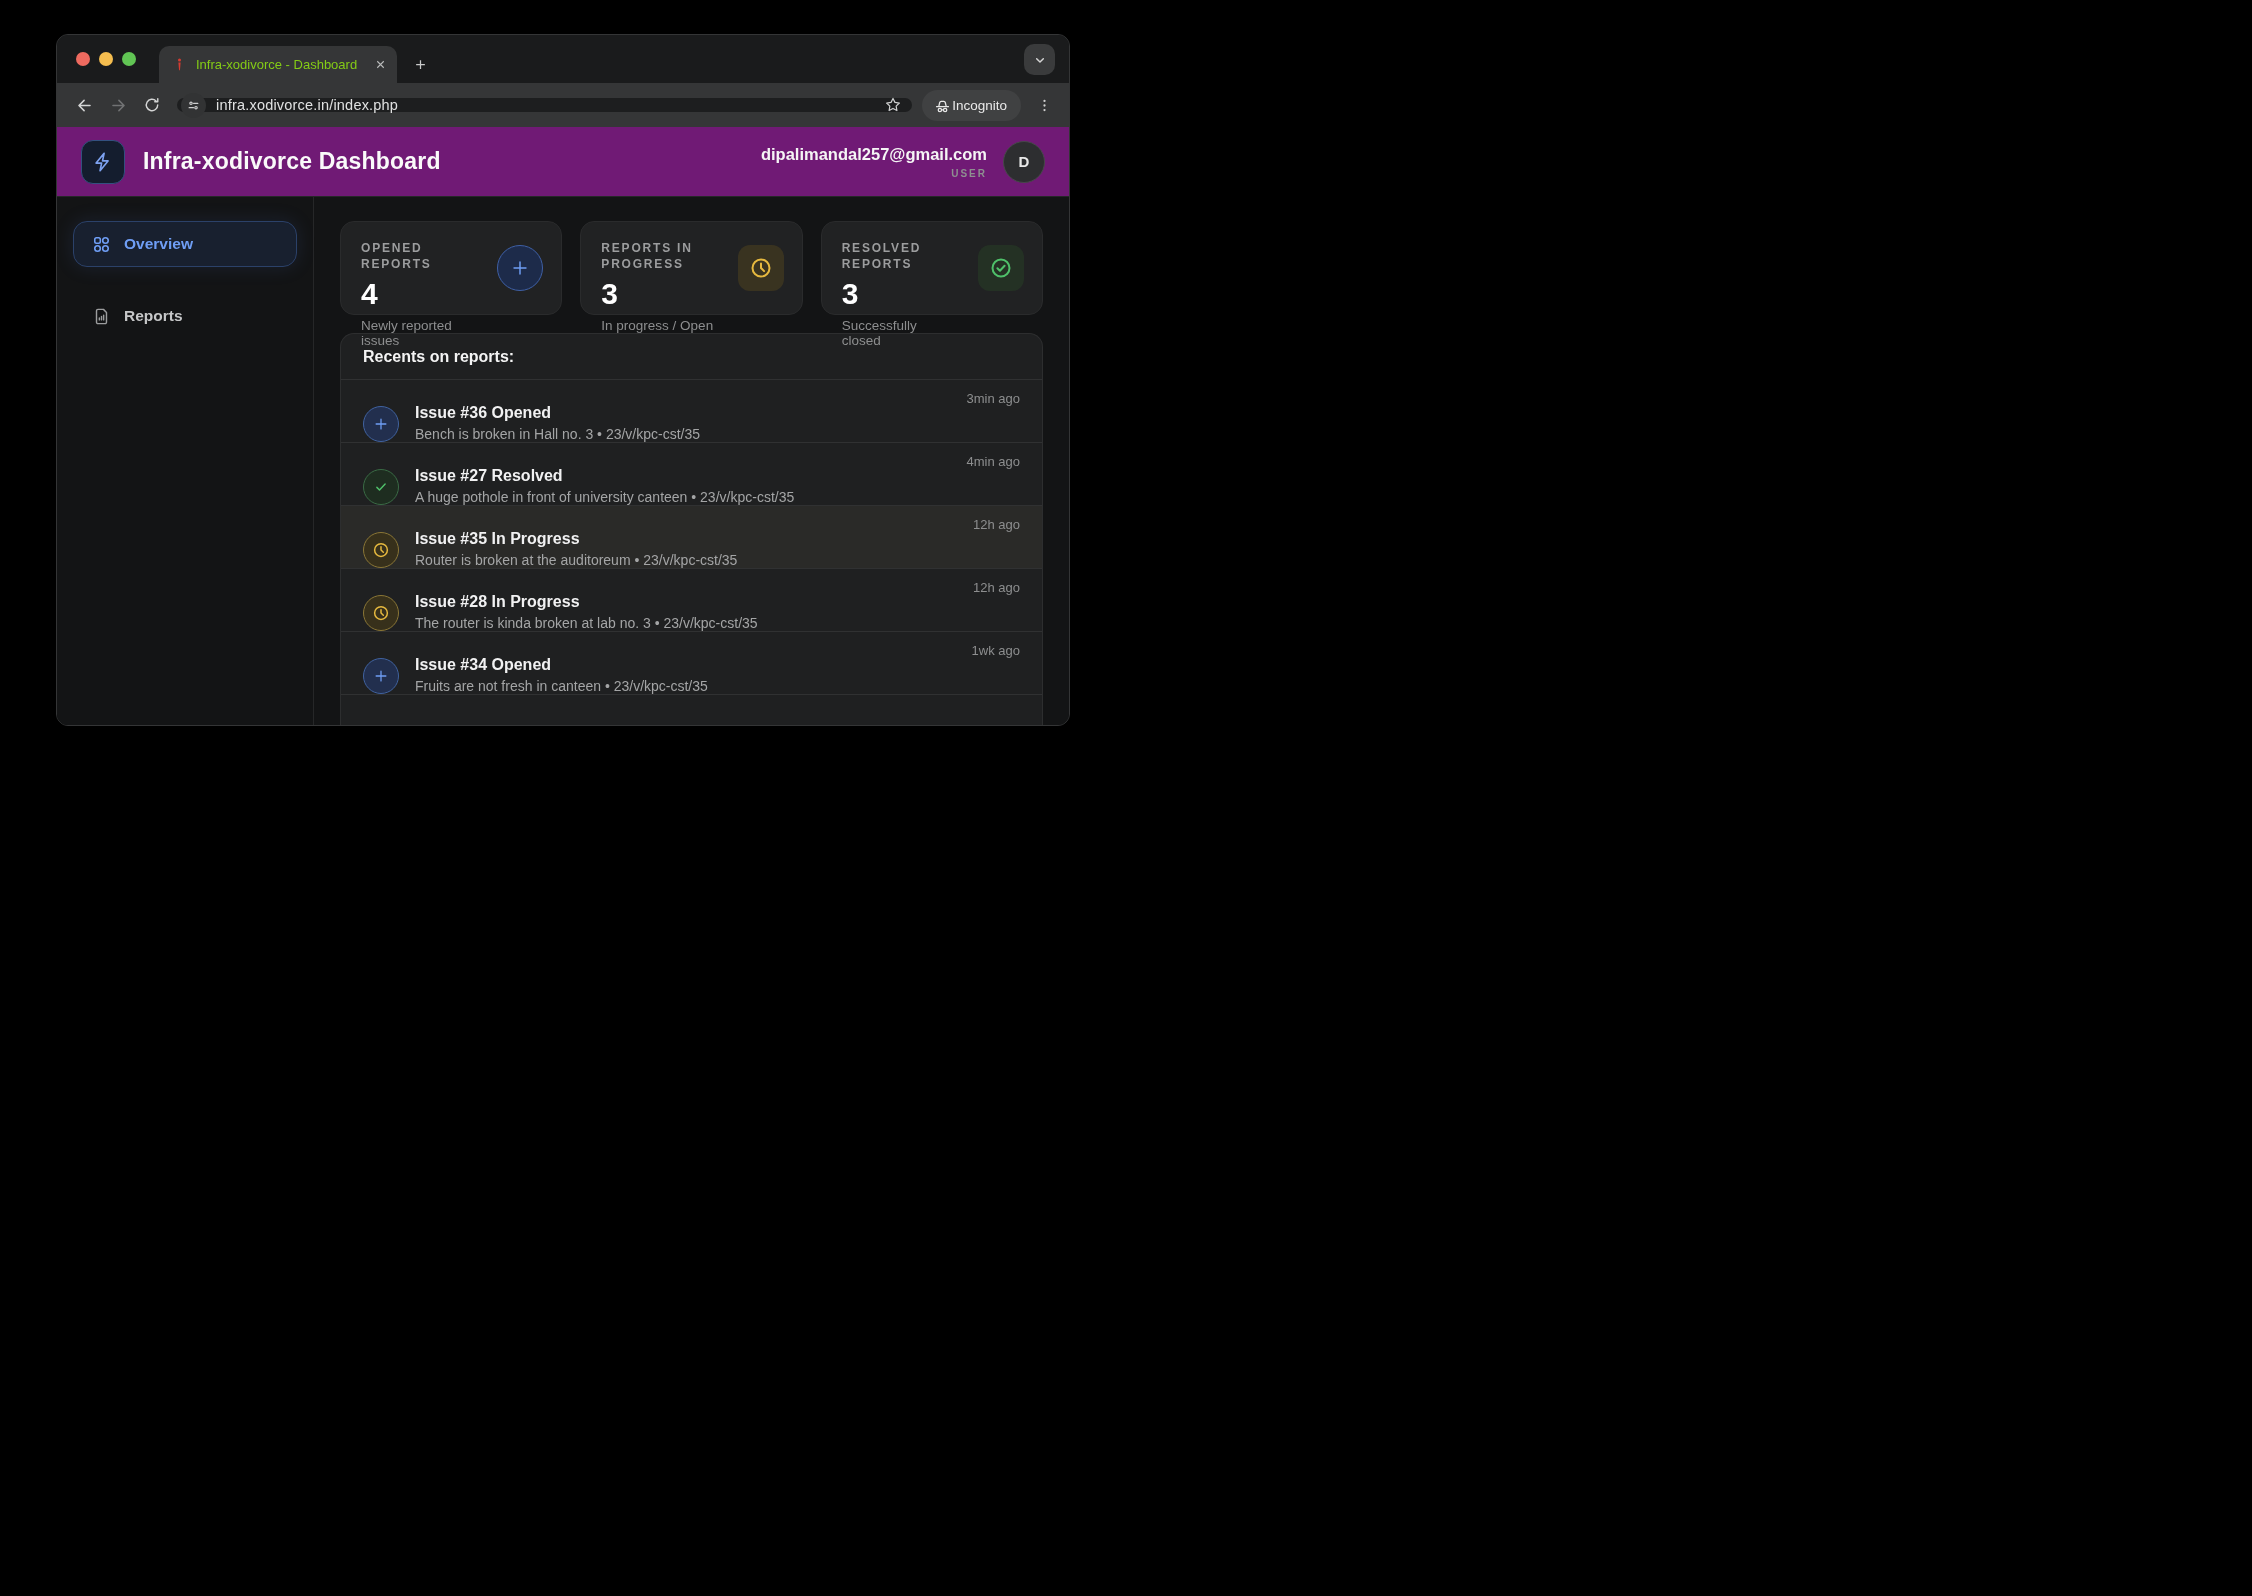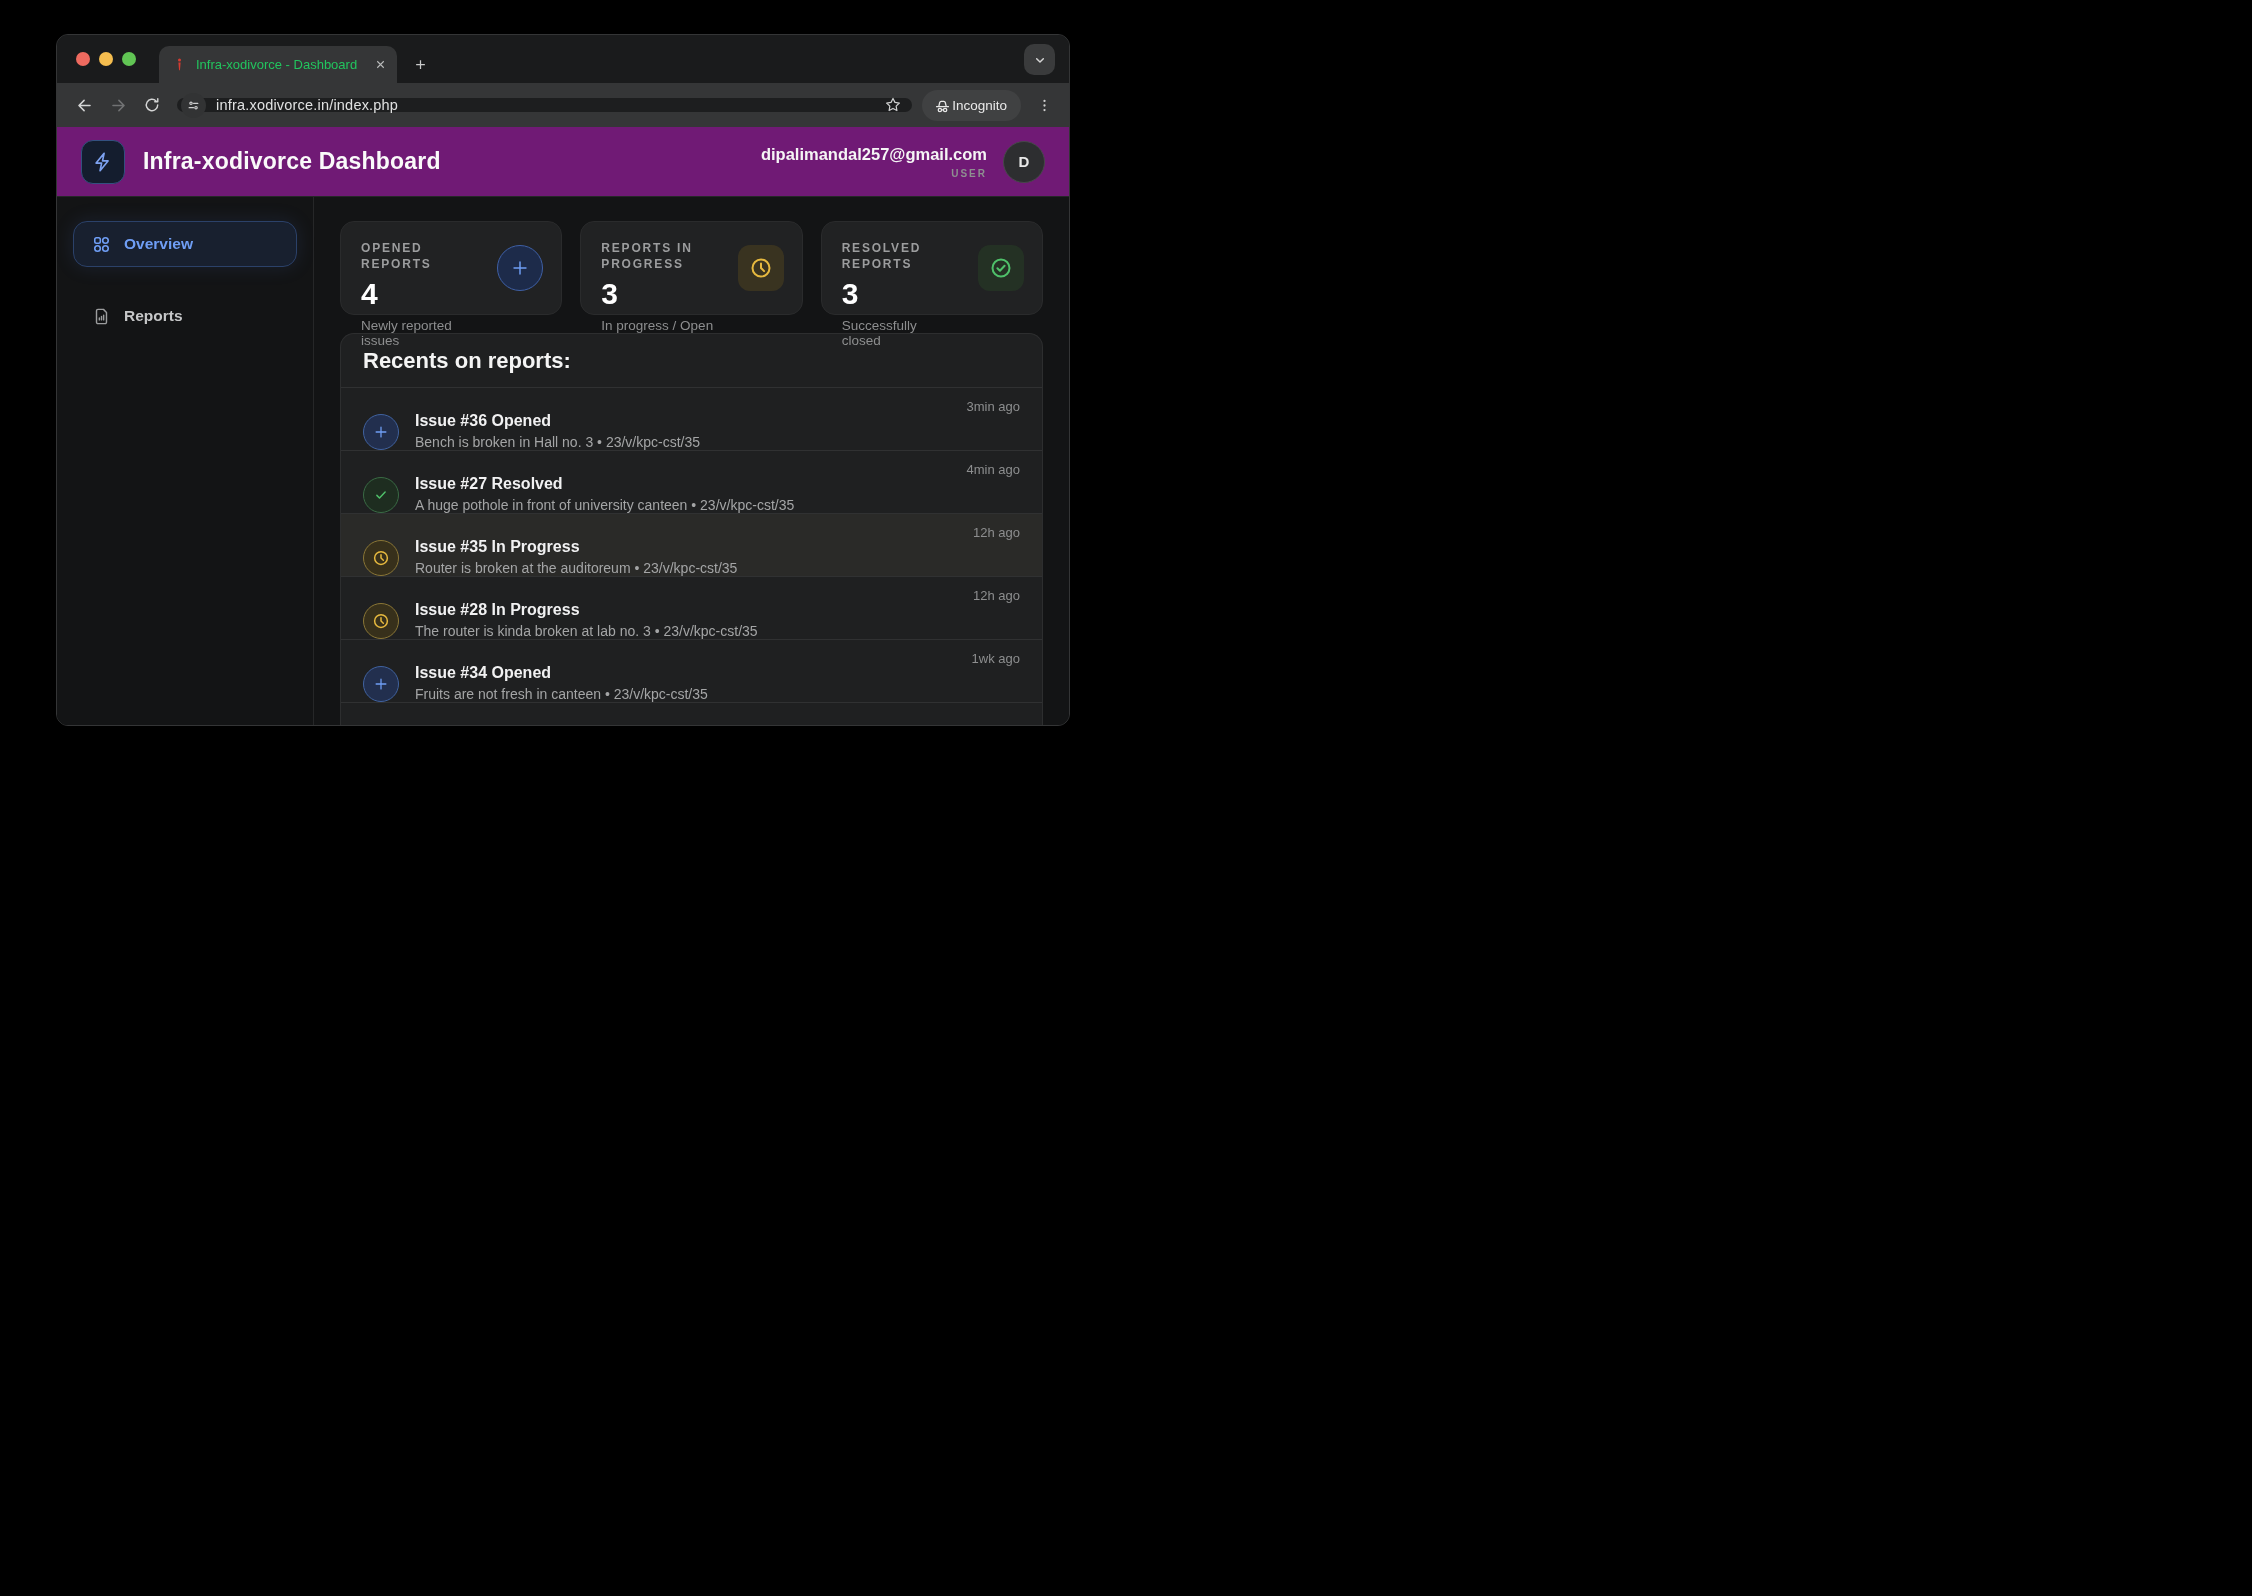--- a/index.html
+++ b/index.html
@@ -10,21 +10,21 @@
     background:#1a1b1c; border-radius:12px; overflow:hidden; border:1px solid #343536;
     display:flex; flex-direction:column; }
 
   
   .tabstrip{ height:48px; background:#1a1b1c; position:relative; display:flex; align-items:flex-end; flex:0 0 auto; }
   .traffic{ position:absolute; left:19px; top:17px; display:flex; gap:9px; }
   .light{ width:14px; height:14px; border-radius:50%; }
   .light.red{ background:#ee6a5f; } .light.yellow{ background:#f5bd4f; } .light.green{ background:#61c554; }
   .tab{ margin-left:102px; width:238px; height:37px; background:#353637; border-radius:10px 10px 0 0;
     display:flex; align-items:center; padding:0 10px 0 13px; gap:9px; }
-  .tab-title{ flex:1; font-size:13px; color:#22c55e; white-space:nowrap; overflow:hidden; text-overflow:ellipsis; }
+  .tab-title{ flex:1; font-size:13px; color:#84cc16; white-space:nowrap; overflow:hidden; text-overflow:ellipsis; }
   .icon-btn{ display:flex; align-items:center; justify-content:center; cursor:pointer; background:transparent; border:none; }
   .newtab{ width:28px; height:28px; margin:0 0 5px 9px; border-radius:50%; }
   .tabsearch{ position:absolute; right:14px; top:9px; width:31px; height:31px; border-radius:10px; background:#3a3b3c; }
 
   
   .toolbar{ height:44px; background:#353637; display:flex; align-items:center; padding:0 12px; gap:4px; flex:0 0 auto; }
   .navbtn{ width:30px; height:30px; border-radius:50%; }
   .urlbar{ flex:1; height:14px; margin:0 6px; background:#1d1e1f; border-radius:16px; display:flex; align-items:center; padding:0 6px 0 4px; }
   .tunebtn{ width:25px; height:25px; border-radius:50%; background:#323334; margin-right:10px; }
   .url-text{ flex:1; font-size:14.5px; color:#e0e1e1; letter-spacing:.2px; }
@@ -63,21 +63,21 @@
   .stat-value{ font-size:30px; font-weight:800; color:#fff; margin-top:7px; line-height:1; }
   .stat-caption{ font-size:13.5px; color:#8d8e8f; margin-top:9px; }
   .stat-icon{ position:absolute; right:18px; top:50%; transform:translateY(-50%); width:46px; height:46px;
     display:flex; align-items:center; justify-content:center; }
   .stat-icon.circle-blue{ border-radius:50%; background:#1d2b4a; border:1px solid #3f60a5; cursor:pointer; }
   .stat-icon.square-amber{ border-radius:12px; background:#393320; }
   .stat-icon.square-green{ border-radius:12px; background:#243124; }
 
   .recents-panel{ flex:1; min-height:0; margin-top:18px; background:#1f2021; border:1px solid #2d2e2f; border-bottom:none;
     border-radius:14px 14px 0 0; overflow:hidden; display:flex; flex-direction:column; }
-  .panel-title{ padding:14px 22px 13px; font-size:22px; font-weight:700; color:#f4f4f4; }
+  .panel-title{ padding:14px 22px 13px; font-size:16px; font-weight:700; color:#f4f4f4; }
   .recent-row{ display:flex; align-items:flex-end; height:63px; flex:0 0 auto; padding:0 22px; border-top:1px solid #303132; cursor:pointer; }
   .recent-row.hl{ background:#2a2a28; }
   .row-icon{ width:36px; height:36px; border-radius:50%; margin-right:16px; flex:0 0 auto;
     display:flex; align-items:center; justify-content:center; }
   .row-icon.opened{ background:#222f4e; border:1px solid #40629f; }
   .row-icon.resolved{ background:#1e2d20; border:1px solid #3a6b45; }
   .row-icon.progress{ background:#37301b; border:1px solid #8a7636; }
   .row-text{ flex:1; min-width:0; }
   .row-title{ font-size:16px; font-weight:700; color:#f1f1f2; }
   .row-desc{ font-size:14px; color:#a4a5a6; margin-top:4px; white-space:nowrap; overflow:hidden; text-overflow:ellipsis; }

